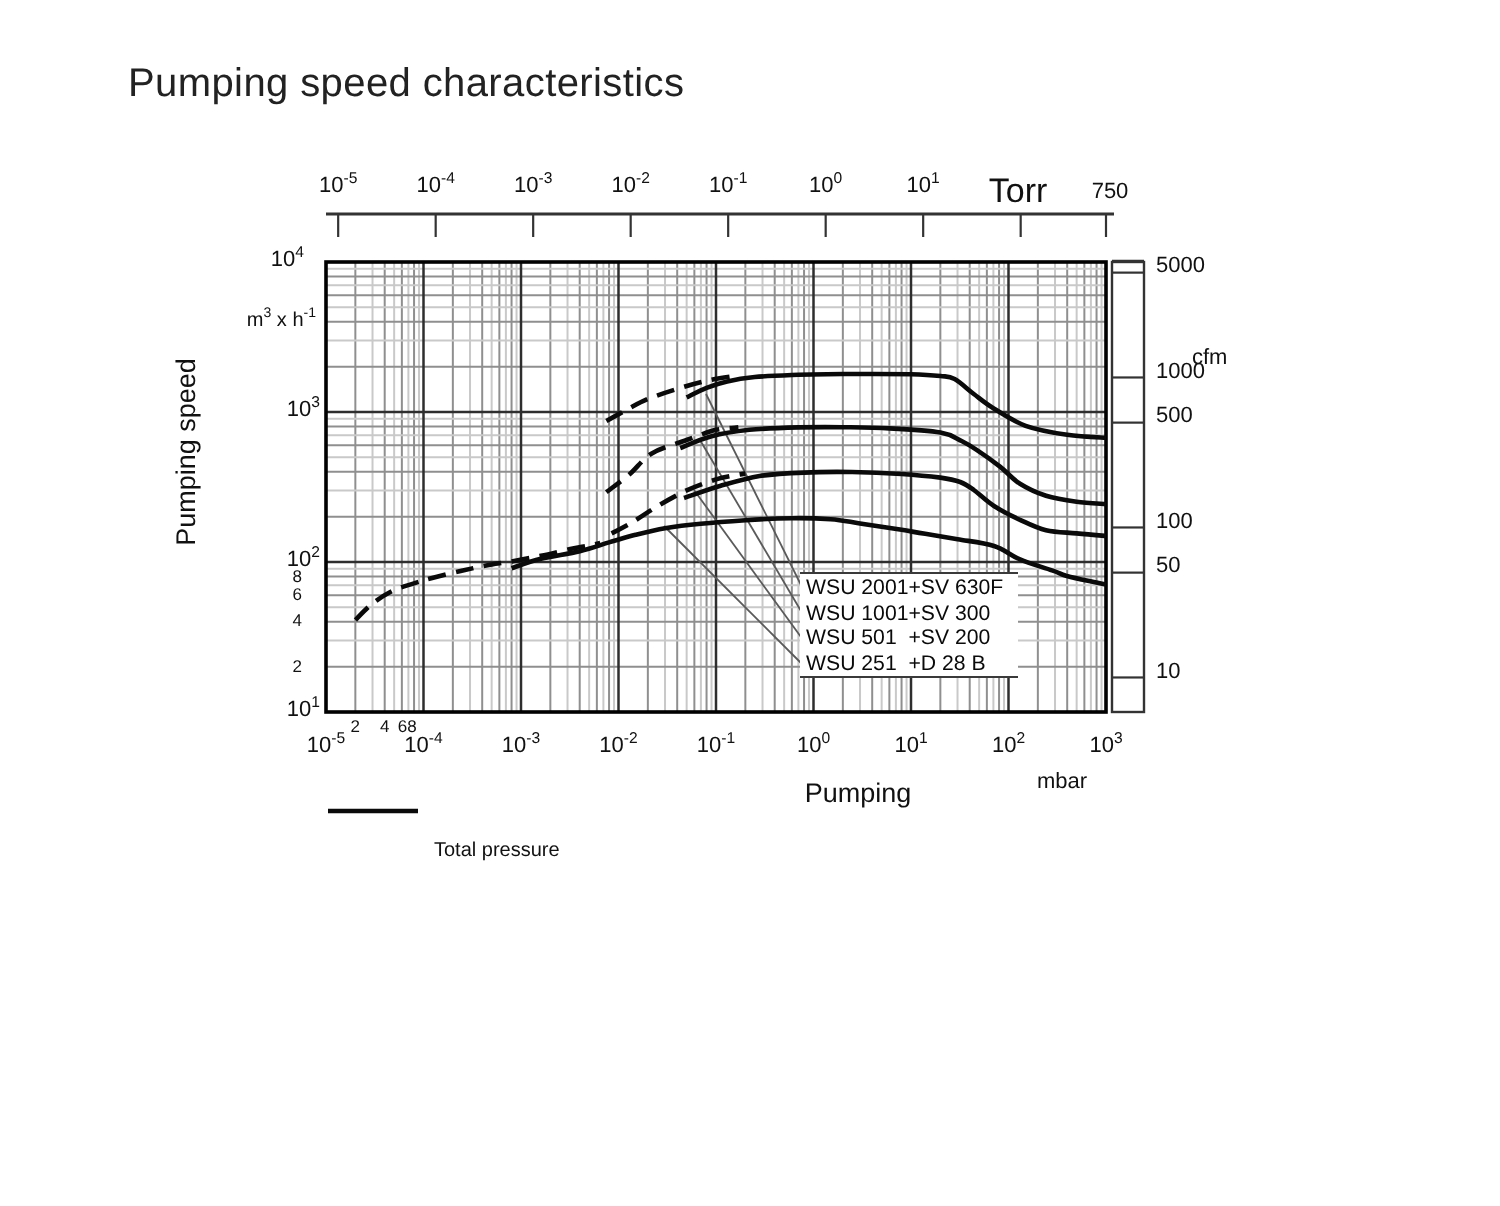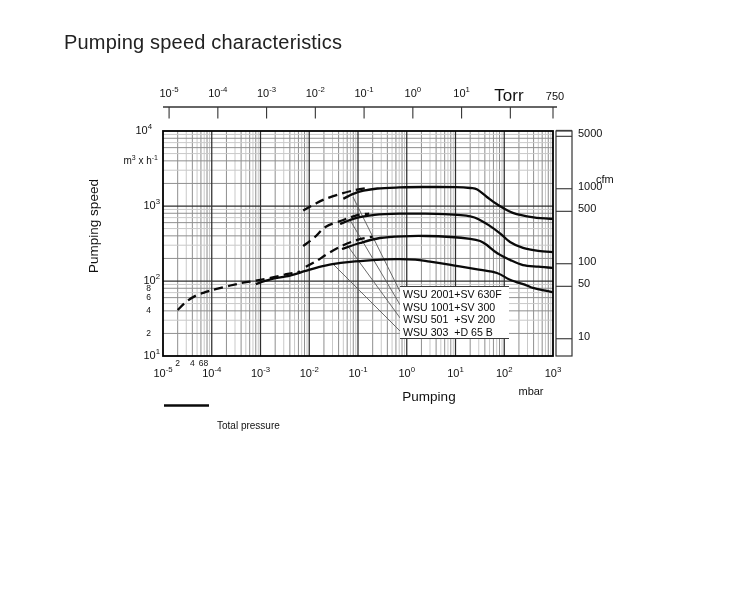--- a/index.html
+++ b/index.html
@@ -216,21 +216,21 @@
 <div id="y-unit-right">cfm</div>
 <div id="x-axis-title">Pumping</div>
 <div id="x-unit">mbar</div>
 <div id="top-unit">Torr</div>
 <div id="top-end">750</div>
 
 <div id="curve-label-box">
   <div class="curve-label-row">WSU 2001+SV 630F</div>
   <div class="curve-label-row">WSU 1001+SV 300</div>
   <div class="curve-label-row">WSU 501  +SV 200</div>
-  <div class="curve-label-row">WSU 303  +D 65 B</div>
+  <div class="curve-label-row">WSU 251  +D 28 B</div>
 </div>
 
 <div id="legend">
   <div class="legend-row">
     <svg class="legend-swatch" width="47" height="7">
       <line x1="1" y1="3.5" x2="46" y2="3.5" stroke="#0a0a0a" stroke-width="2.3"></line>
     </svg>
     <span class="legend-label">Total pressure</span>
   </div>
 </div>

